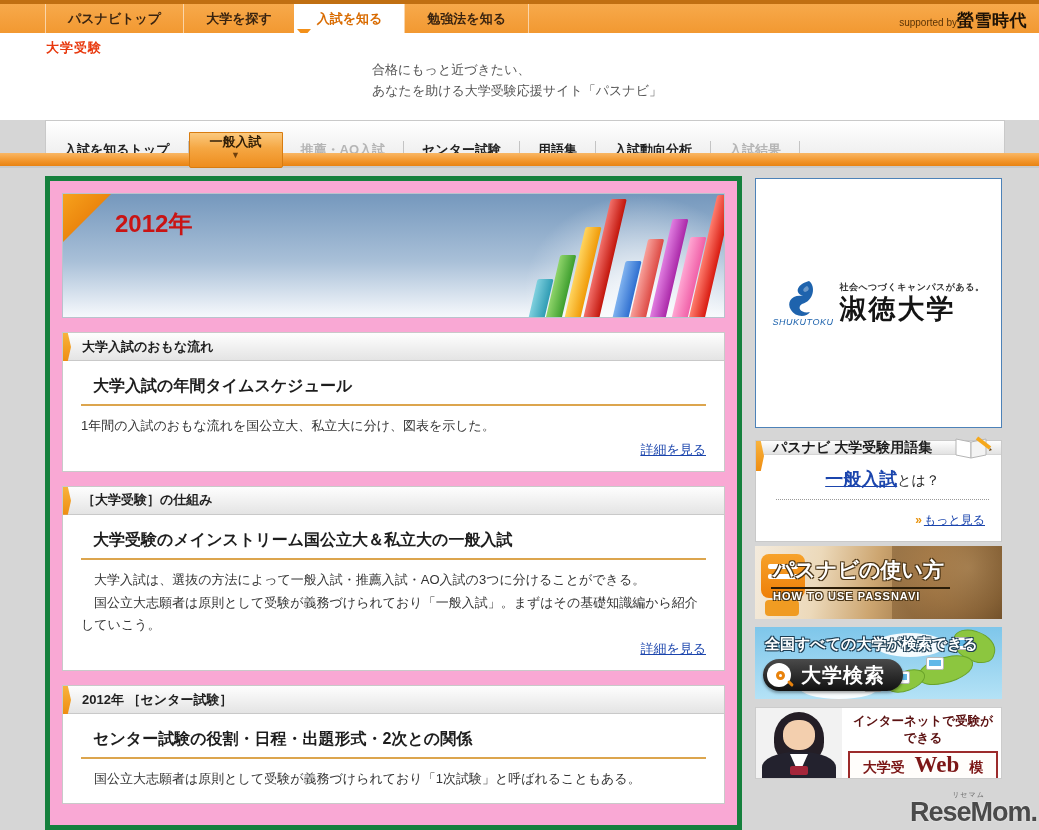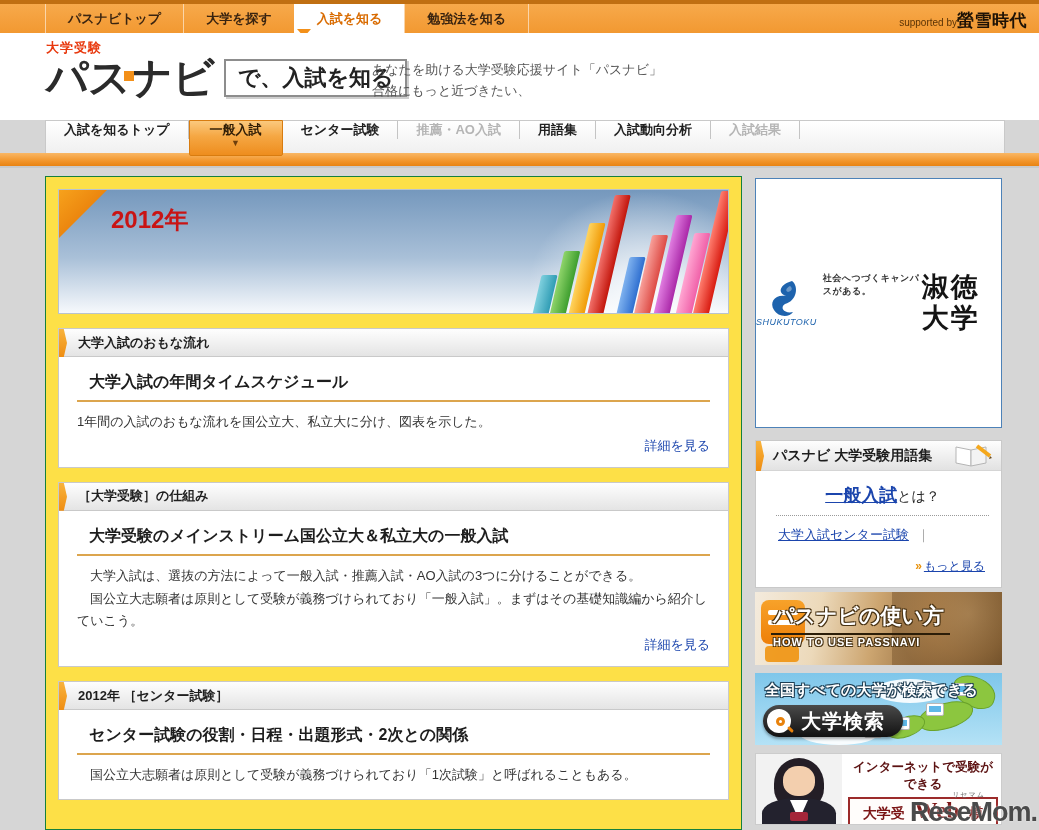--- a/index.html
+++ b/index.html
@@ -48,21 +48,21 @@
     margin-left:10px; padding:4px 12px; background:#fff;
     border:2px solid #8d8d8d; box-shadow:2px 2px 0 #cfcfcf;
     font-size:22px; font-weight:bold; color:#222; line-height:1.2;
   }
   .tagline { position:absolute; left:372px; top:26px; font-size:13px; color:#555; line-height:1.65; }
 
   
   .subnav {
     position:absolute; top:120px; left:45px; width:960px; height:40px;
     background:linear-gradient(#ffffff,#ededed);
-    border:1px solid #c9c9c9; display:flex; align-items:flex-start;
+    border:1px solid #c9c9c9; display:flex; align-items:flex-end;
   }
   .sub-tab {
     padding:0 18px; display:flex; align-items:center;
     font-size:13px; font-weight:bold; color:#222;
     border-right:1px solid #c4c4c4; cursor:pointer; white-space:nowrap;
   }
   .sub-tab.disabled { color:#b5b5b5; cursor:default; }
   .sub-tab.active {
     position:relative; z-index:5; margin:-1px 0 -9px 0; padding:0 20px 8px 20px;
     background:linear-gradient(#fbc97e,#f5a743 45%,#ee8d1e);
@@ -72,21 +72,21 @@
   .sub-tab.active .caret { font-size:9px; color:#6e3f0c; line-height:.8; }
   .orange-bar {
     position:absolute; top:153px; left:0; width:1039px; height:15px;
     background:linear-gradient(#f9b765,#f2962c 60%,#e98312);
     border-bottom:2px solid #c9c9c9;
   }
 
   
   .main-col {
     position:absolute; left:45px; top:176px; width:697px; height:654px;
-    background:#fde047; border:1px solid #15803d; padding:12px; overflow:hidden;
+    background:#f9a8d4; border:5px solid #15803d; padding:12px; overflow:hidden;
   }
   
   .banner {
     position:relative; height:125px; border:1px solid #b9c3cd; overflow:hidden;
     background:linear-gradient(#7598bd,#a9c0d8 55%,#e9eff6 92%,#f6f9fc);
   }
   .banner-fold {
     position:absolute; left:0; top:0; width:48px; height:48px;
     background:linear-gradient(135deg,#f7a21c,#e06a00);
     clip-path:polygon(0 0,100% 0,0 100%); z-index:3;
@@ -123,38 +123,38 @@
     background:linear-gradient(#f8b33c,#ef8d12);
     clip-path:polygon(0 0,60% 0,100% 50%,60% 100%,0 100%);
   }
   .section-body { background:#fff; padding:13px 18px 12px 18px; }
   .section-heading {
     font-size:16px; font-weight:bold; color:#1d1d1d;
     padding:2px 0 7px 12px; border-bottom:2px solid #dca54e; margin-bottom:9px;
   }
   .section-text { font-size:13px; color:#333; line-height:1.75; }
   .detail-link-row { text-align:right; margin-top:2px; }
-  .detail-link { font-size:13px; color:#1b45ad; cursor:pointer; }
+  .detail-link { font-size:13px; color:#1b45ad; text-decoration:underline; cursor:pointer; }
 
   
   .sidebar { position:absolute; left:755px; top:178px; width:247px; }
   .ad-box {
     height:250px; background:#fff; border:1px solid #4d82b8;
     display:flex; flex-direction:column; align-items:center; justify-content:center; cursor:pointer;
   }
   .ad-inner { display:flex; align-items:center; gap:6px; }
   .ad-mark { display:flex; flex-direction:column; align-items:center; }
   .ad-romaji { font-size:9px; color:#1e63ad; letter-spacing:.5px; margin-top:-2px; font-style:italic; }
-  .ad-texts { display:flex; flex-direction:row; }
+  .ad-texts { display:flex; flex-direction:column; }
   .ad-slogan { font-size:9px; font-weight:bold; color:#333; letter-spacing:.5px; }
   .ad-univ { font-size:27px; font-weight:bold; color:#141414; letter-spacing:2px; line-height:1.15; }
 
   .glossary { margin-top:12px; border:1px solid #c9c9c9; background:#fff; }
   .glossary-header {
-    position:relative; height:30px; display:flex; align-items:center; justify-content:space-between;
+    position:relative; height:14px; display:flex; align-items:center; justify-content:space-between;
     background:linear-gradient(#fefefe,#e2e2e2); border-bottom:1px solid #d5d5d5;
     padding:0 8px 0 17px;
   }
   .glossary-title { font-size:14px; font-weight:bold; color:#1d1d1d; }
   .glossary-body { padding:8px 12px 10px 20px; }
   .term-line { text-align:center; padding:4px 0 8px 0; border-bottom:1px dotted #9a9a9a; }
   .term-link { font-size:18px; font-weight:bold; color:#1b45ad; text-decoration:underline; cursor:pointer; }
   .term-suffix { font-size:14px; color:#222; }
   .glossary-links { padding:10px 0 2px 2px; font-size:13px; }
   .glossary-link { color:#1b45ad; text-decoration:underline; cursor:pointer; }
@@ -248,42 +248,35 @@
   <div class="supported">
     <span class="supported-prefix">supported by</span>
     <span class="supported-brand">螢雪時代</span>
   </div>
 </div>
 <div class="top-tab-pointer"></div>
 
 <div class="site-header">
   <div class="logo-wrap">
     <div class="logo-kicker">大学受験</div>
-    <div class="logo-row">
-      <div class="logo-main">
-        <span>パスナビ</span>
-        <span class="logo-dot"></span>
-      </div>
-      <div class="logo-action">で、入試を知る</div>
-    </div>
   </div>
   <div class="tagline">
+    <div>合格にもっと近づきたい、</div>
     <div>あなたを助ける大学受験応援サイト「パスナビ」</div>
-    <div>合格にもっと近づきたい、</div>
   </div>
 </div>
 
 <div class="subnav">
   <div class="sub-tab">入試を知るトップ</div>
   <div class="sub-tab active">
     <span>一般入試</span>
     <span class="caret">▼</span>
   </div>
+  <div class="sub-tab disabled">推薦・AO入試</div>
   <div class="sub-tab">センター試験</div>
-  <div class="sub-tab disabled">推薦・AO入試</div>
   <div class="sub-tab">用語集</div>
   <div class="sub-tab">入試動向分析</div>
   <div class="sub-tab disabled">入試結果</div>
 </div>
 <div class="orange-bar"></div>
 
 <div class="main-col">
 
   <div class="banner">
     <div class="banner-fold"></div>
@@ -370,23 +363,20 @@
       <svg width="40" height="24" viewBox="0 0 40 24">
         <path d="M3 19 L18 22 L18 6 L3 3 Z" fill="#ffffff" stroke="#b5b5b5"></path>
         <path d="M33 19 L18 22 L18 6 L33 3 Z" fill="#f3f3f3" stroke="#b5b5b5"></path>
         <line x1="24" y1="2" x2="37" y2="12" stroke="#f5a81c" stroke-width="4"></line>
         <polygon points="37,12 39,14 36,15" fill="#6b4a1c"></polygon>
       </svg>
     </div>
     <div class="glossary-body">
       <div class="term-line">
         <span class="term-link">一般入試</span><span class="term-suffix">とは？</span>
-      </div>
-      <div class="glossary-links">
-        <span class="glossary-link">大学入試センター試験</span><span class="glossary-divider">｜</span>
       </div>
       <div class="more-row">
         <span class="more-marker">»</span><span class="more-link">もっと見る</span>
       </div>
     </div>
   </div>
 
   <div class="howto">
     <div class="howto-hands"></div>
     <div class="howto-chip"></div>

